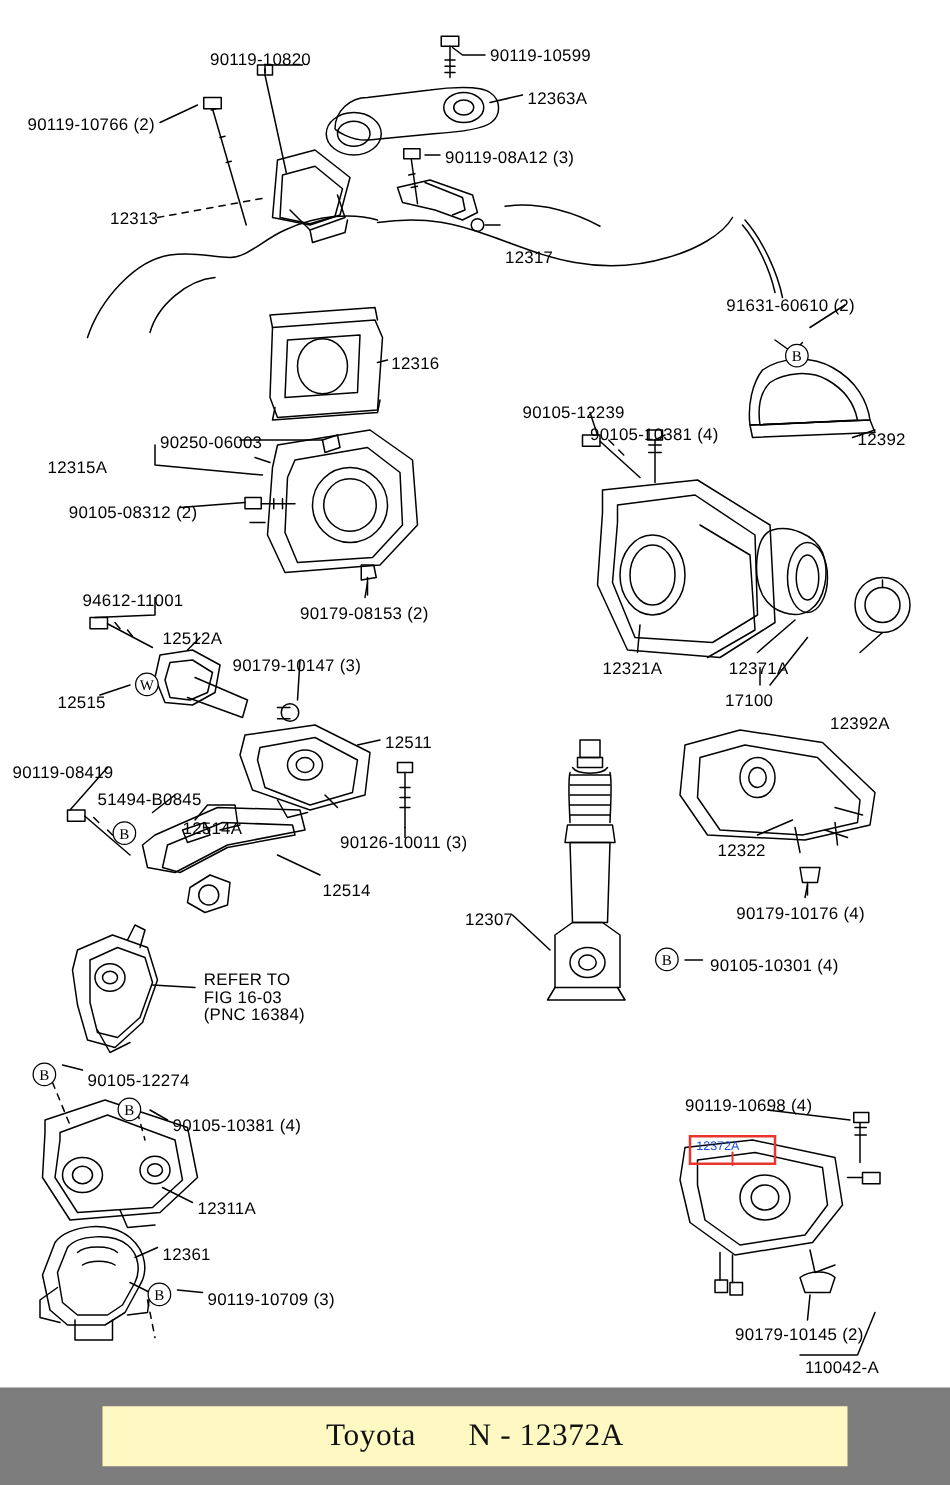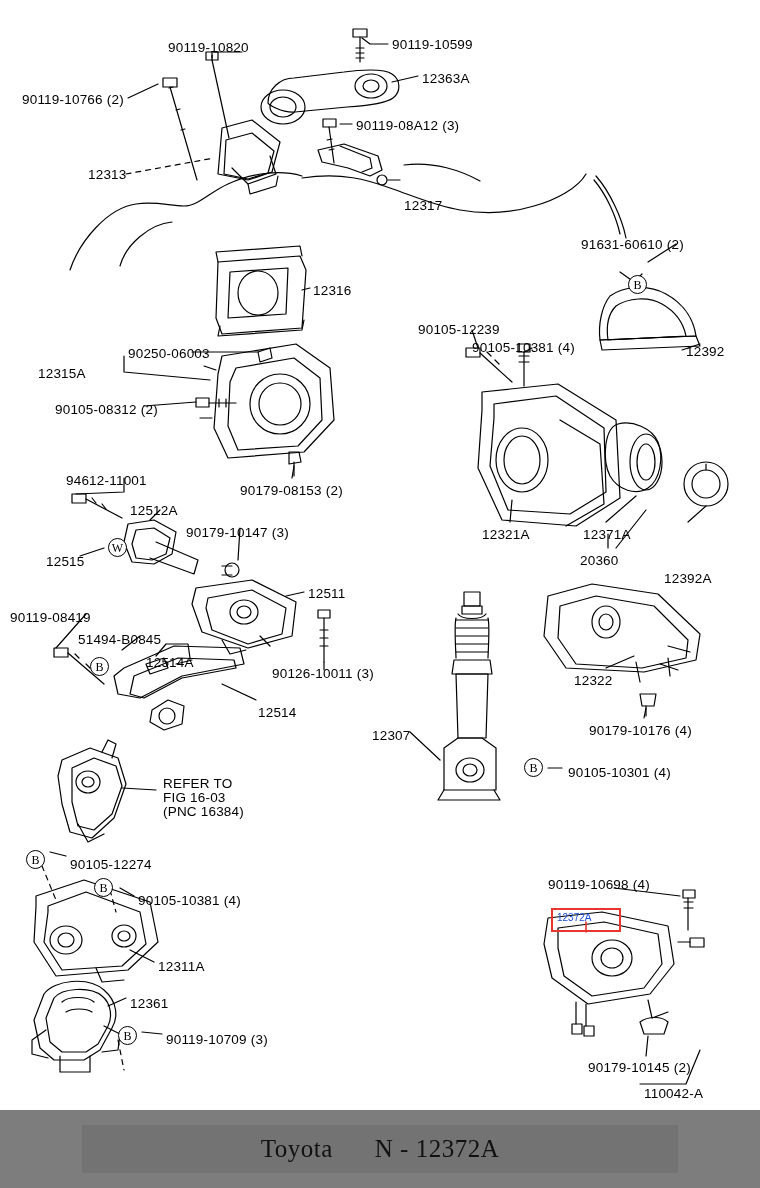--- a/index.html
+++ b/index.html
@@ -51,21 +51,21 @@
   
   #footer{
     position:absolute;
     left:0;top:1110px;width:760px;height:78px;
     background:#7d7d7d;
   }
   #footer-inner{
     position:absolute;
     left:82px;top:1125px;
     width:596px;height:48px;
-    background:#737373;
+    background:#fef9c3;
     display:flex;
     align-items:center;
     justify-content:center;
     gap:42px;
   }
   #footer-inner .ftxt{
     font-family:"Liberation Serif", serif;
     font-size:25px;
     color:#111;
     letter-spacing:0.5px;
@@ -320,21 +320,21 @@
     <div class="lbl" style="left: 418px; top: 322px;">90105-12239</div>
     <div class="lbl" style="left: 472px; top: 340px;">90105-10381 (4)</div>
     <div class="lbl" style="left: 686px; top: 344px;">12392</div>
     <div class="lbl" style="left: 128px; top: 346px;">90250-06003</div>
     <div class="lbl" style="left: 38px; top: 366px;">12315A</div>
     <div class="lbl" style="left: 55px; top: 402px;">90105-08312 (2)</div>
     <div class="lbl" style="left: 240px; top: 483px;">90179-08153 (2)</div>
     <div class="lbl" style="left: 482px; top: 527px;">12321A</div>
     <div class="lbl" style="left: 583px; top: 527px;">12371A</div>
     <div class="lbl" style="left: 664px; top: 527px; margin-top: 44px;">12392A</div>
-    <div class="lbl" style="left: 580px; top: 553px;">20360</div>
+    <div class="lbl" style="left: 580px; top: 553px;">17100</div>
     <div class="lbl" style="left: 66px; top: 473px;">94612-11001</div>
     <div class="lbl" style="left: 130px; top: 503px;">12512A</div>
     <div class="lbl" style="left: 186px; top: 525px; text-align: center;">90179-10147 (3)</div>
     <div class="lbl" style="left: 46px; top: 554px;">12515</div>
     <div class="lbl" style="left: 308px; top: 586px;">12511</div>
     <div class="lbl" style="left: 10px; top: 610px;">90119-08419</div>
     <div class="lbl" style="left: 78px; top: 632px;">51494-B0845</div>
     <div class="lbl" style="left: 146px; top: 655px;">12514A</div>
     <div class="lbl" style="left: 272px; top: 666px;">90126-10011 (3)</div>
     <div class="lbl" style="left: 258px; top: 705px;">12514</div>

